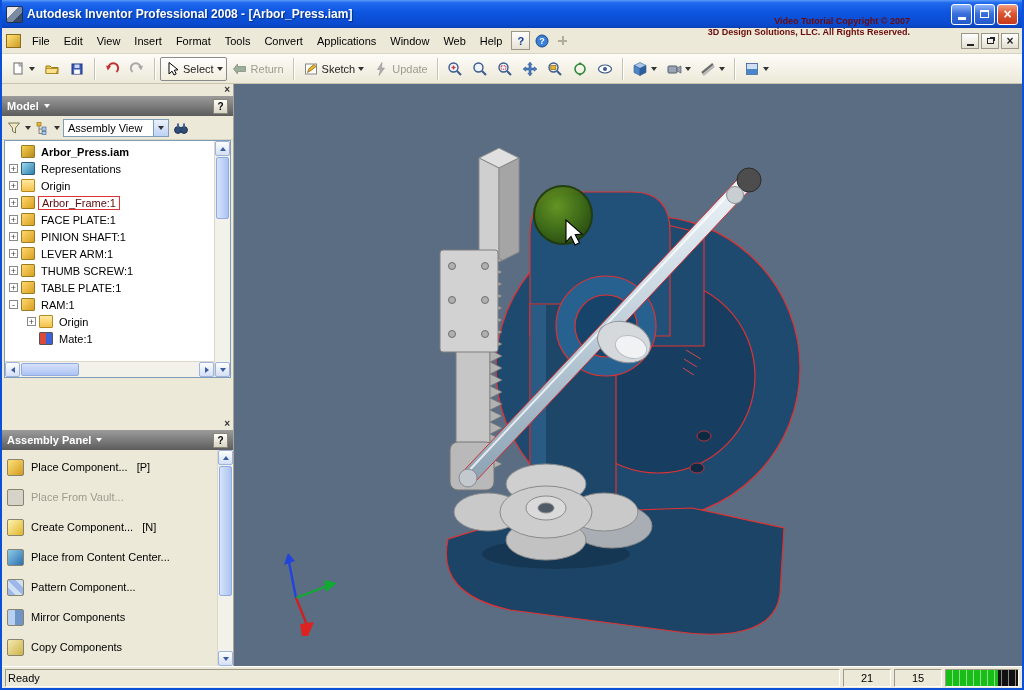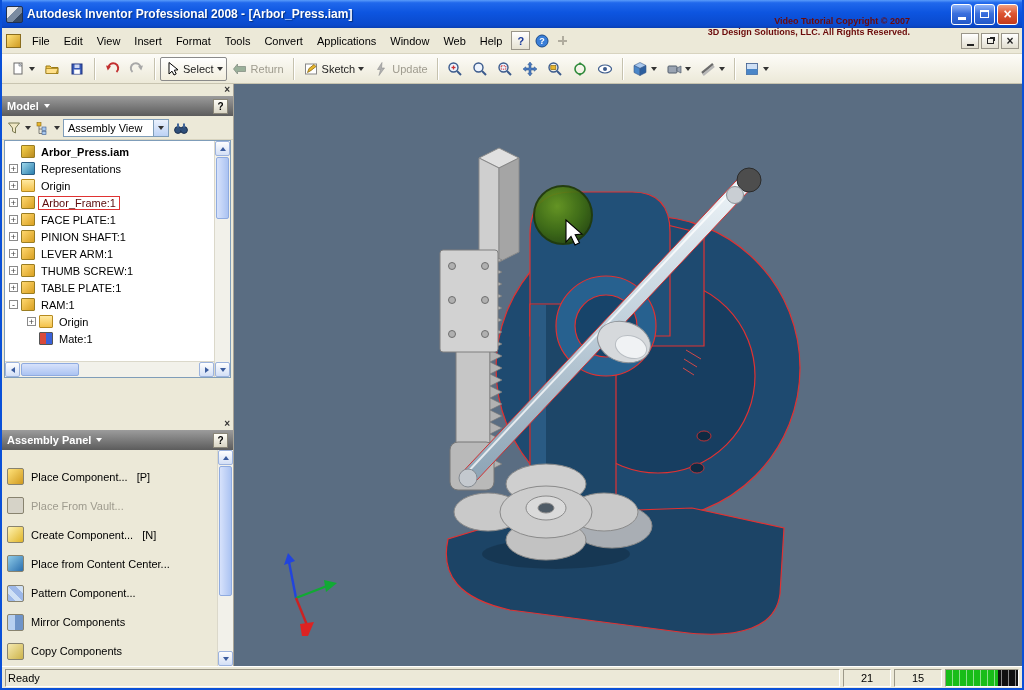--- a/index.html
+++ b/index.html
@@ -94,21 +94,21 @@
   .strack-v{flex:1;width:15px;display:flex;flex-direction:column;}
   .strack-h{flex:1;height:15px;display:flex;}
   .sthumb-v{height:62px;width:13px;margin:1px auto;background:linear-gradient(90deg,#d7e2fb,#abc3f2);
     border:1px solid #8fabe0;border-radius:2px;}
   .sthumb-v.tall{height:130px;}
   .sthumb-h{width:58px;height:13px;margin:1px;background:linear-gradient(#d7e2fb,#abc3f2);
     border:1px solid #8fabe0;border-radius:2px;}
   .filler{flex:1;}
   
   .apbox{height:216px;display:flex;}
-  .aplist{flex:1;display:flex;flex-direction:column;padding-top:12px;}
+  .aplist{flex:1;display:flex;flex-direction:column;padding-top:2px;}
   .aprow{height:30px;display:flex;align-items:center;gap:7px;padding:0 5px;font-size:11px;color:#000;}
   .aprow.disabled{color:#9e9b8e;}
   .ap-icon{width:17px;height:17px;flex:0 0 17px;border:1px solid #88836f;border-radius:2px;}
   [data-icon="place-component-icon"]{background:linear-gradient(135deg,#ffe27a,#d19a1e);}
   [data-icon="place-from-vault-icon"]{background:#d6d3c8;}
   [data-icon="create-component-icon"]{background:linear-gradient(135deg,#fff3b0,#e0b52a);}
   [data-icon="content-center-icon"]{background:linear-gradient(135deg,#8ecbe8,#2b6fae);}
   [data-icon="pattern-component-icon"]{background:linear-gradient(45deg,#9db8e8 25%,#cfe0f5 25% 50%,#9db8e8 50% 75%,#cfe0f5 75%);}
   [data-icon="mirror-components-icon"]{background:linear-gradient(90deg,#b8d0f0 50%,#6f94c8 50%);}
   [data-icon="copy-components-icon"]{background:linear-gradient(135deg,#f5e9b0,#cdb44a);}

